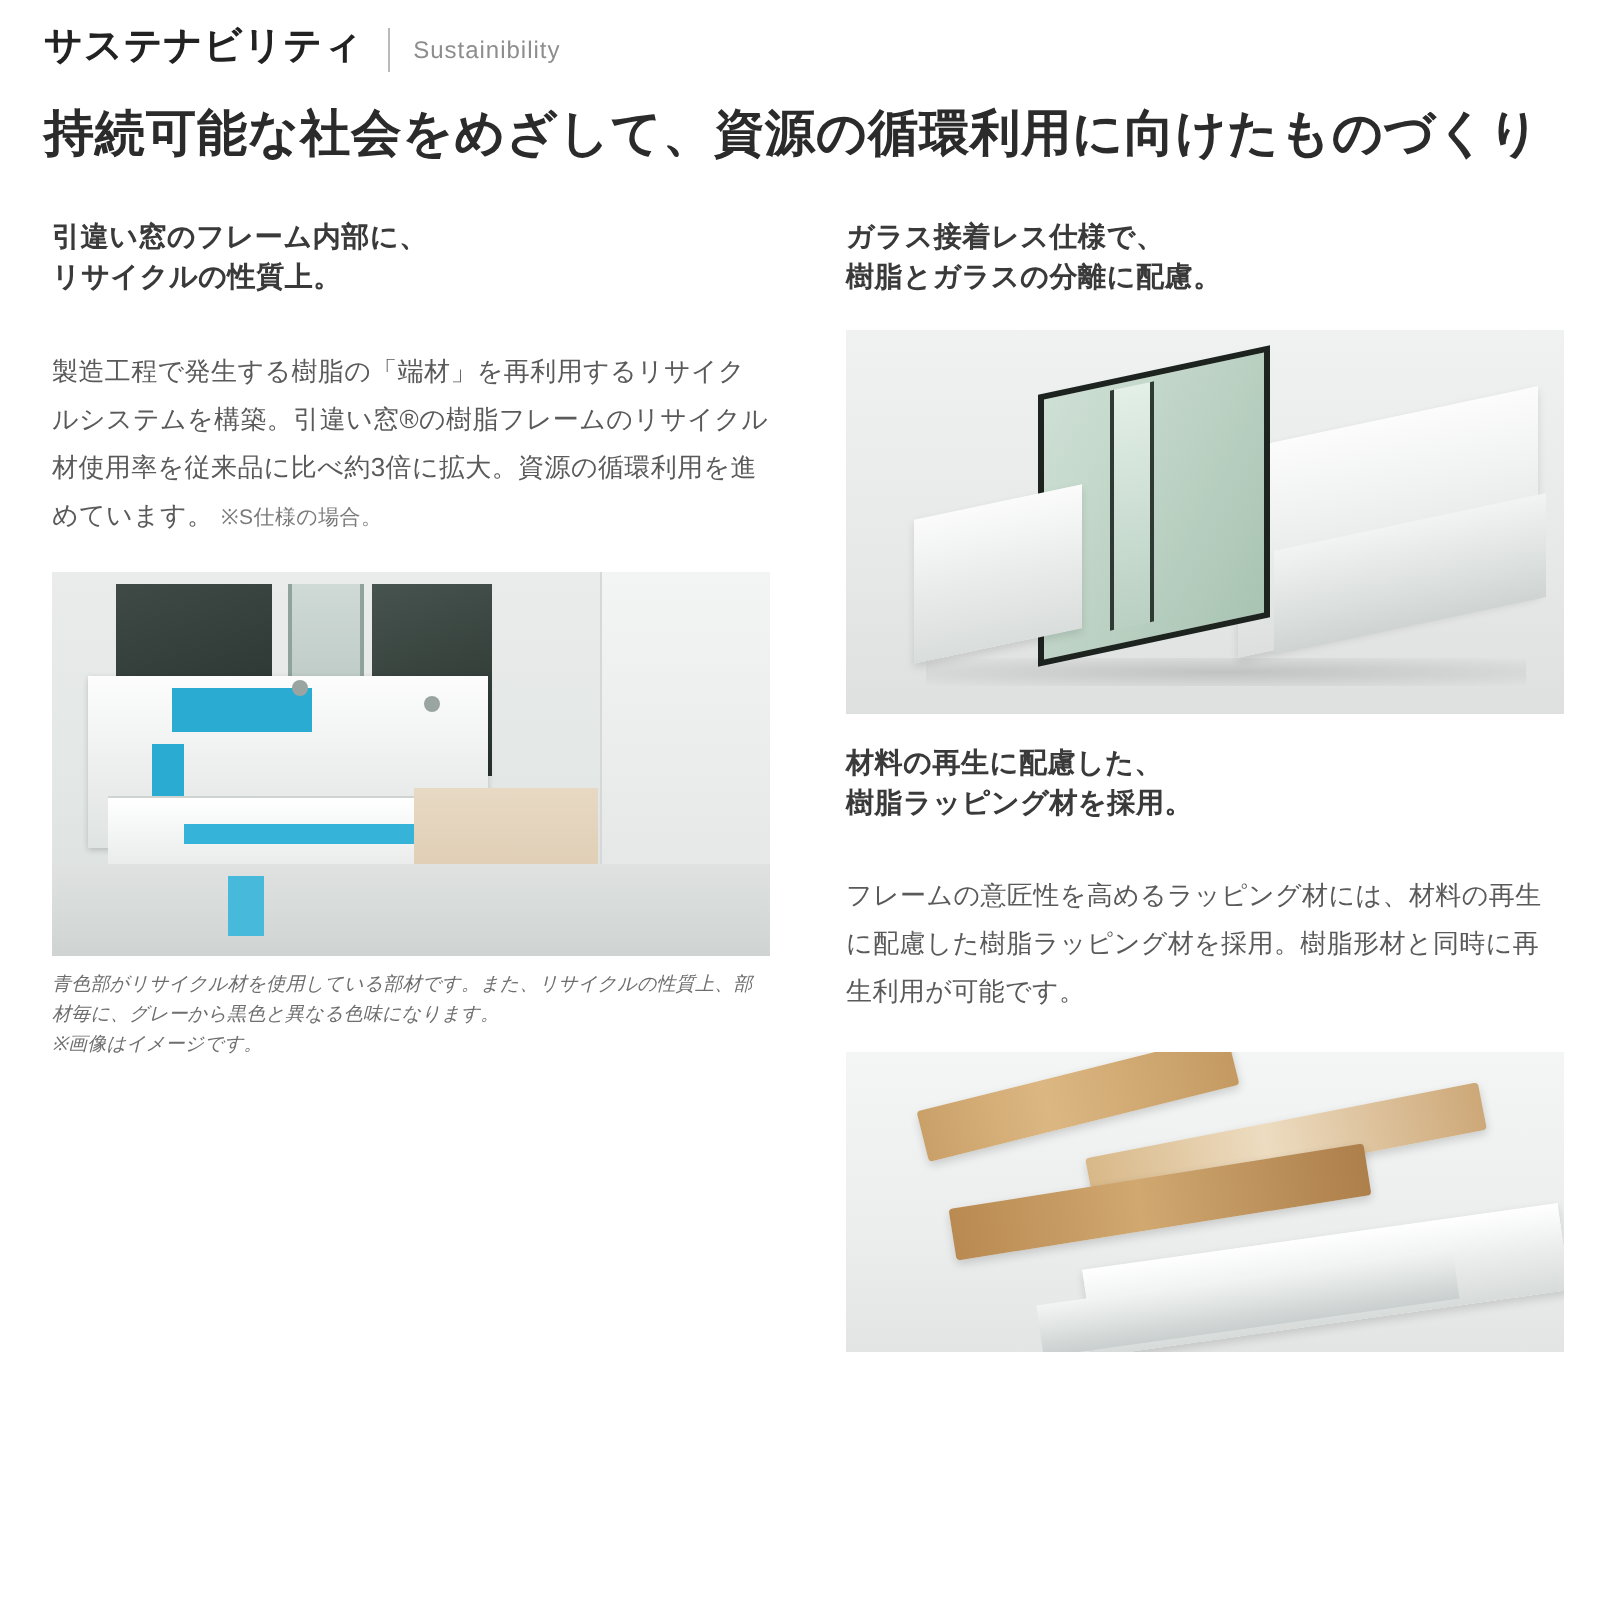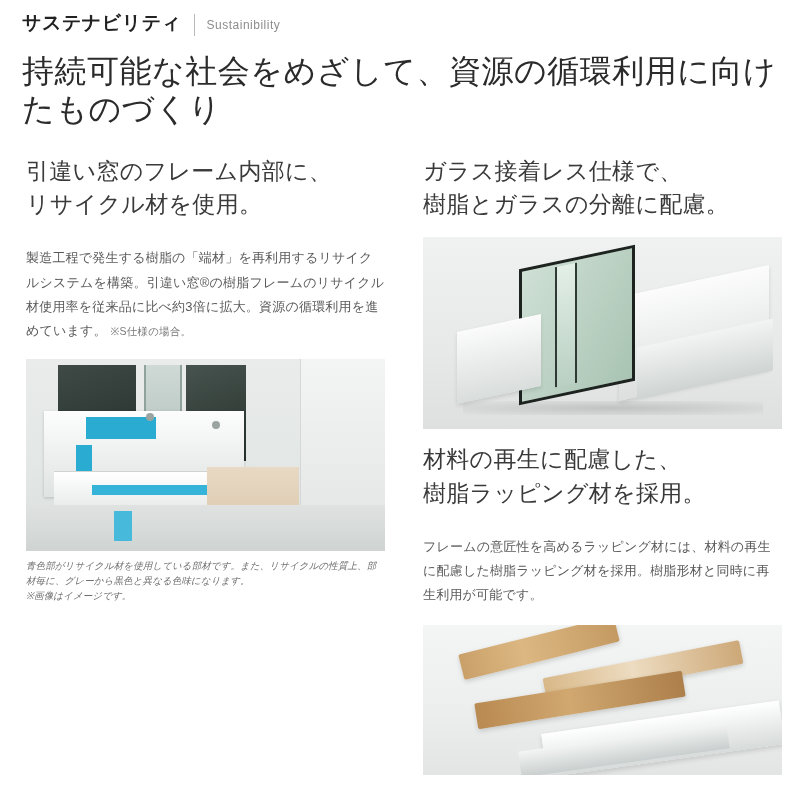--- a/index.html
+++ b/index.html
@@ -45,43 +45,43 @@
     align-self: center;
   }
   .header-en {
     font-size: 12px;
     color: #8d8d8d;
     letter-spacing: 0.5px;
     font-weight: normal;
   }
 
   .headline {
-    font-size: 32px;
-    font-weight: normal;
+    font-size: 25px;
+    font-weight: bold;
     color: #2b2b2b;
     letter-spacing: 0.5px;
     margin-top: 12px;
     padding-left: 4px;
     line-height: 1.2;
   }
 
   
   .columns {
     display: flex;
     gap: 38px;
     margin-top: 26px;
     padding-left: 8px;
   }
   .col {
     width: 368px;
   }
 
   .sub-title {
-    font-size: 23px;
-    font-weight: normal;
+    font-size: 14px;
+    font-weight: bold;
     color: #3a3a3a;
     line-height: 1.45;
     letter-spacing: 0.3px;
   }
 
   .body-text {
     font-size: 13px;
     line-height: 1.85;
     color: #5a5a5a;
     margin-top: 25px;
@@ -263,21 +263,21 @@
     <div class="header-en">Sustainibility</div>
   </div>
 
   <div class="headline">持続可能な社会をめざして、資源の循環利用に向けたものづくり</div>
 
   <div class="columns">
 
     <div class="col">
       <div class="sub-title">
         <div>引違い窓のフレーム内部に、</div>
-        <div>リサイクル材を使用。</div>
+        <div>リサイクルの性質上。</div>
       </div>
       <div class="body-text">
         <span>製造工程で発生する樹脂の「端材」を再利用するリサイクルシステムを構築。引違い窓®の樹脂フレームのリサイクル材使用率を従来品に比べ約3倍に拡大。資源の循環利用を進めています。</span>
         <span class="note-inline">※S仕様の場合。</span>
       </div>
 
       <div class="photo photo-1">
         <div class="p1-bg"></div>
         <div class="p1-rightwall"></div>
         <div class="p1-darkpanel"></div>

